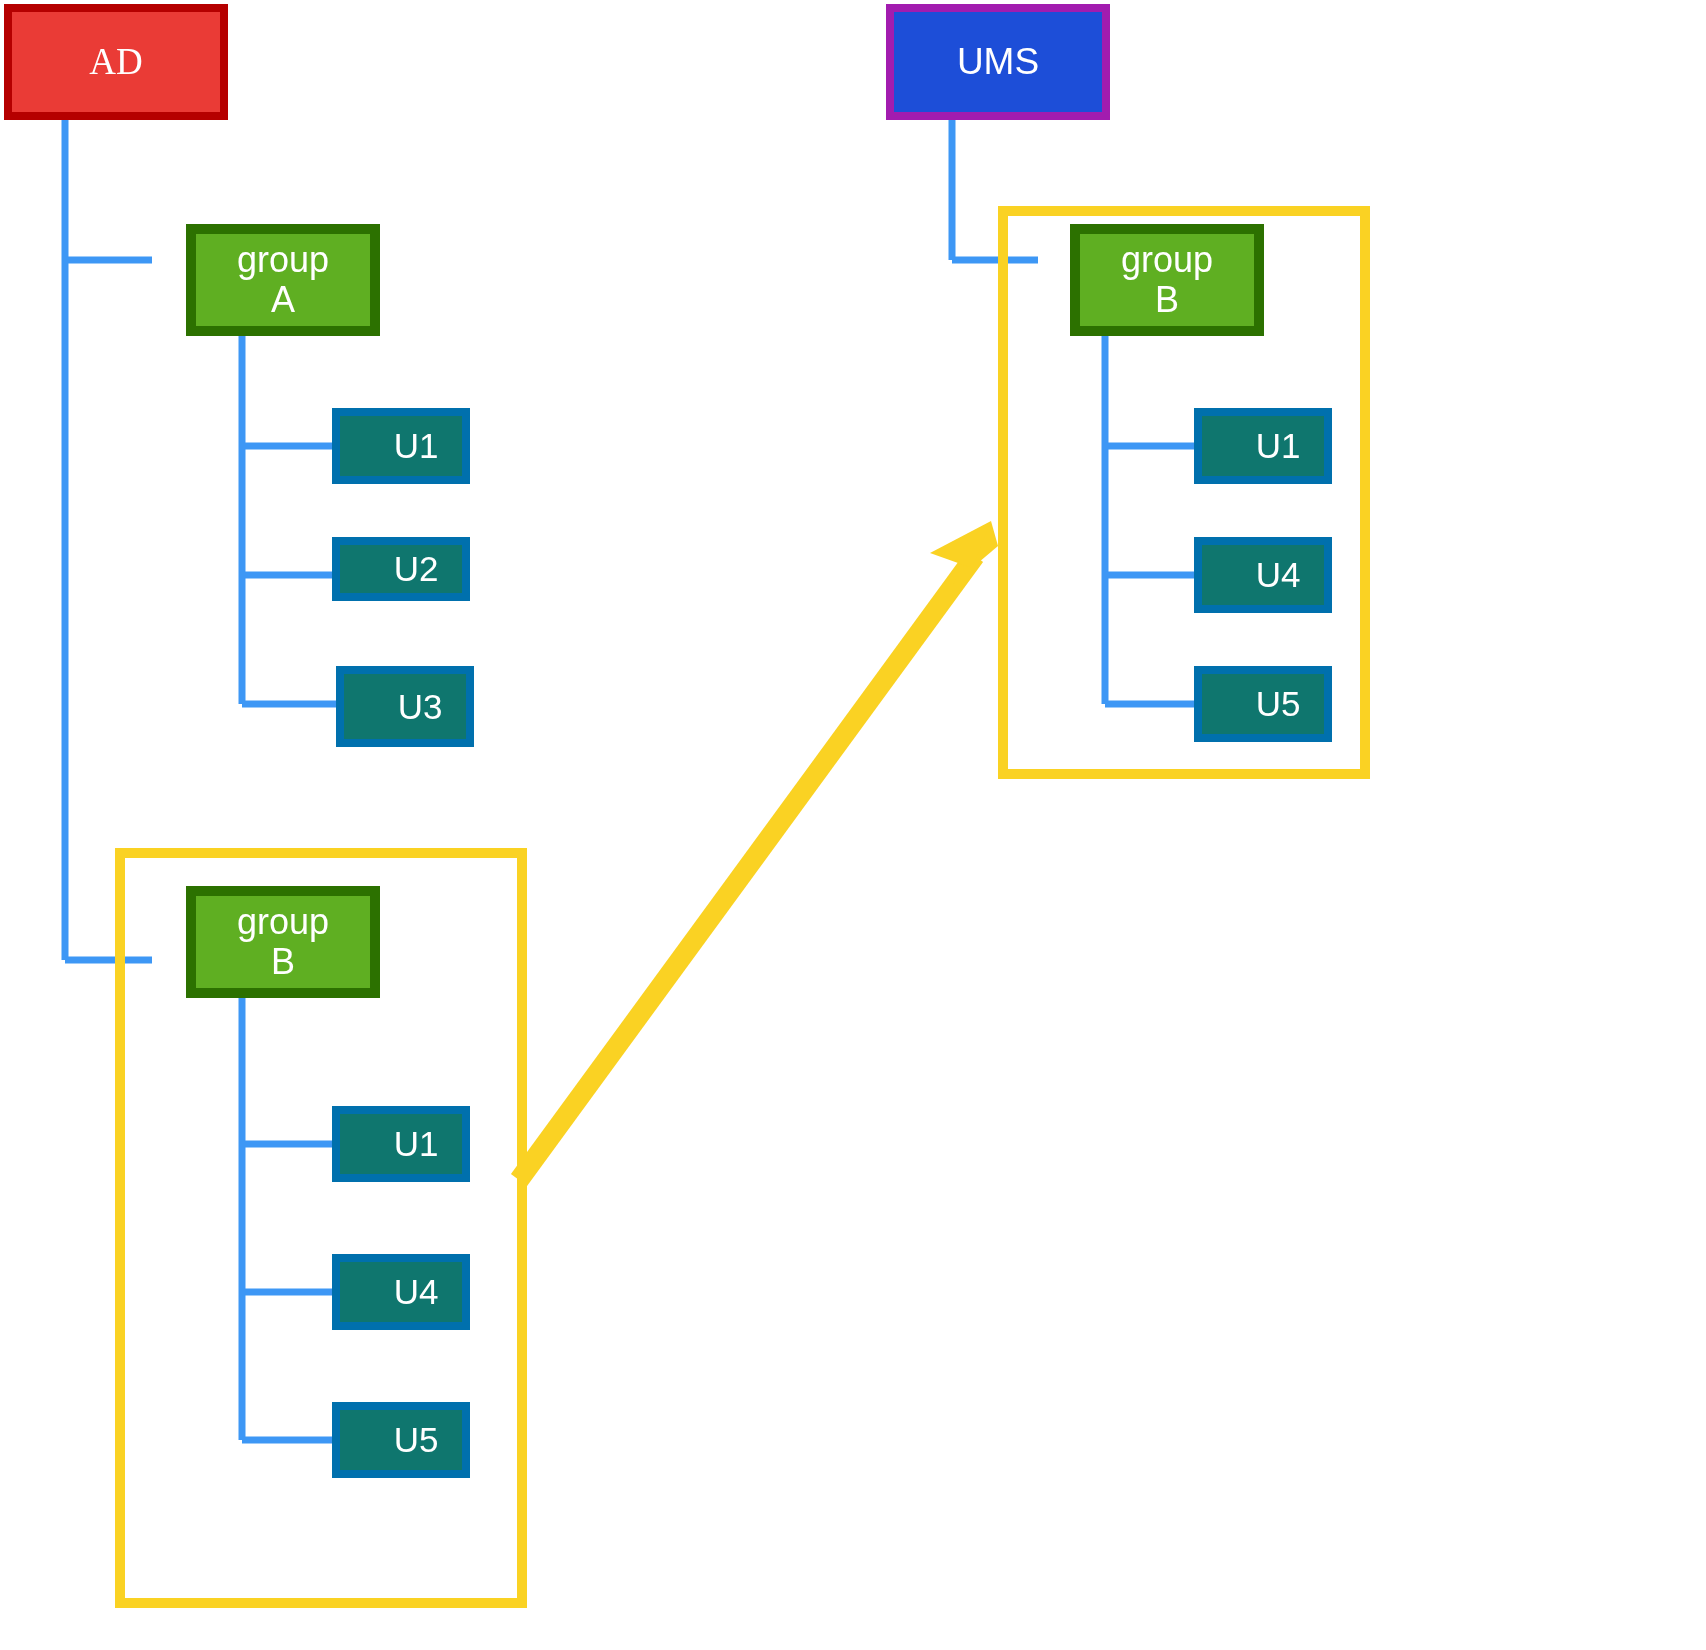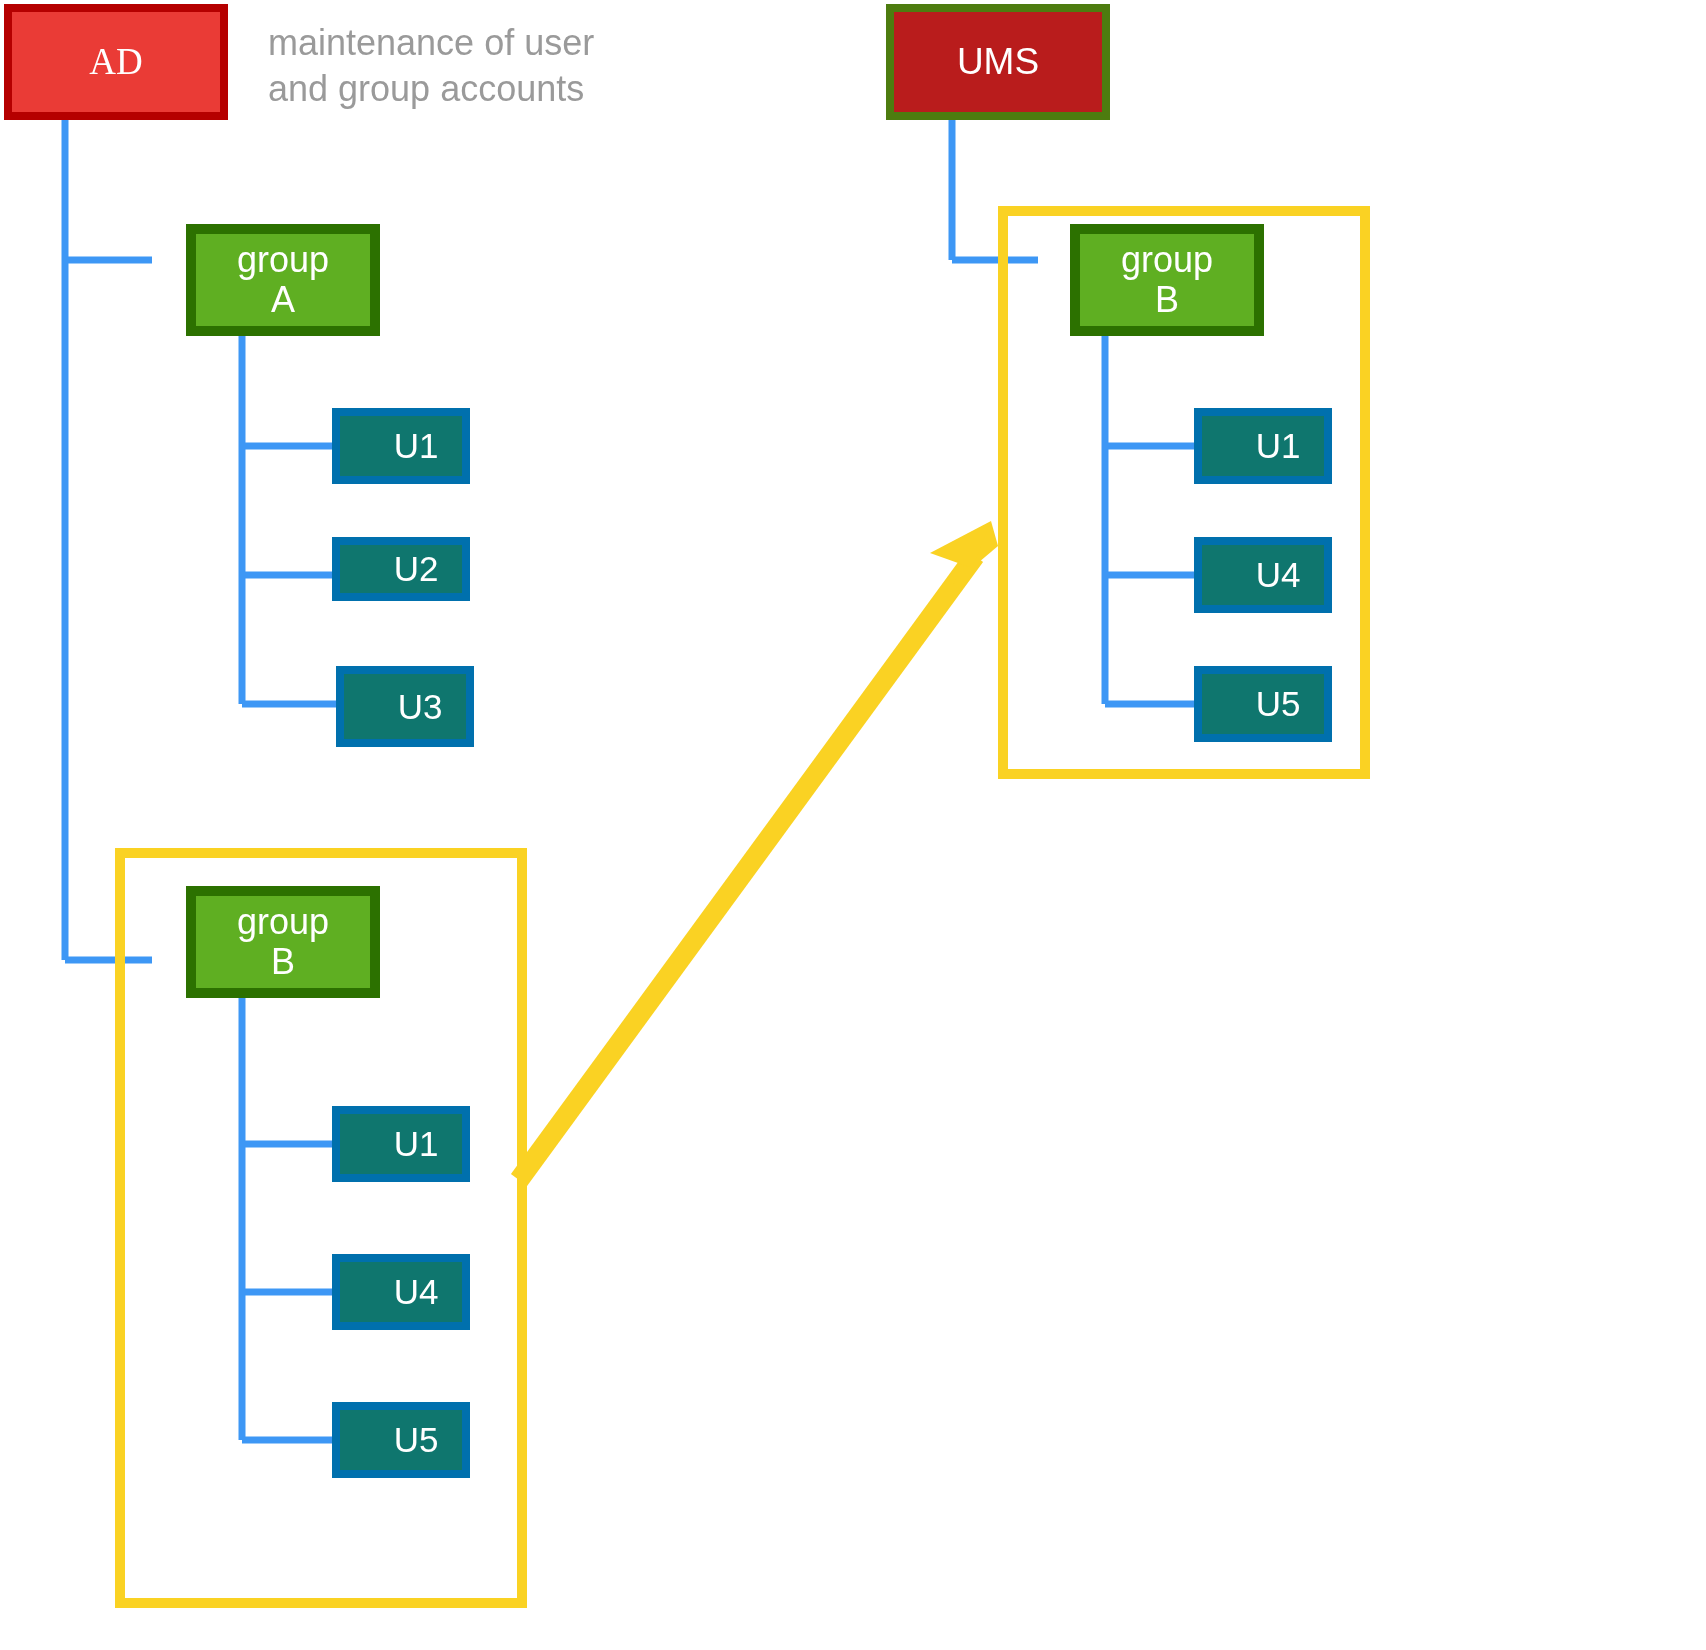--- a/index.html
+++ b/index.html
@@ -32,22 +32,22 @@
     color: #ffffff;
     line-height: 1.12;
     white-space: pre-line;
   }
   .node-ad {
     background: #ea3b36;
     border: 8px solid #b50000;
     font-size: 37px;
   }
   .node-ums {
-    background: #b91c1c;
-    border: 8px solid #4d7c0f;
+    background: #1d4ed8;
+    border: 8px solid #a21caf;
     font-size: 37px;
   }
   .node-group {
     background: #5faf22;
     border: 10px solid #2c7100;
     font-size: 36px;
     margin-left: 40px;
   }
   .node-user {
     background: #0f766e;
@@ -106,22 +106,20 @@
       <path d="M519,1180 L975,556" stroke="#fad223" stroke-width="20" fill="none" stroke-linecap="butt"></path>
       <path d="M991,521 L953,584 L972,568 L998,546 Z" fill="#fad223"></path>
       <path d="M991,521 L930,553 L972,568 Z" fill="#fad223"></path>
     </g>
   </svg>
 
   <div class="yellow-box" style="left:115px; top:848px; width:412px; height:760px;"></div>
   <div class="yellow-box" style="left:998px; top:206px; width:372px; height:573px;"></div>
 
   <div class="node node-ad" style="left:4px; top:4px; width:224px; height:116px;font-family:Liberation Serif, serif;">AD</div>
-  <div class="caption" style="left:268px; top:20px; width:520px;">maintenance of user
-and group accounts</div>
 
   <div class="node node-ums" style="left:886px; top:4px; width:224px; height:116px;">UMS</div>
 
   <div class="node node-group" style="left:146px; top:224px; width:194px; height:112px;">group
 A</div>
   <div class="node node-user" style="left:332px; top:408px; width:138px; height:76px;">U1</div>
   <div class="node node-user" style="left:332px; top:537px; width:138px; height:64px;">U2</div>
   <div class="node node-user" style="left:336px; top:666px; width:138px; height:81px;">U3</div>
 
   <div class="node node-group" style="left:146px; top:886px; width:194px; height:112px;">group

